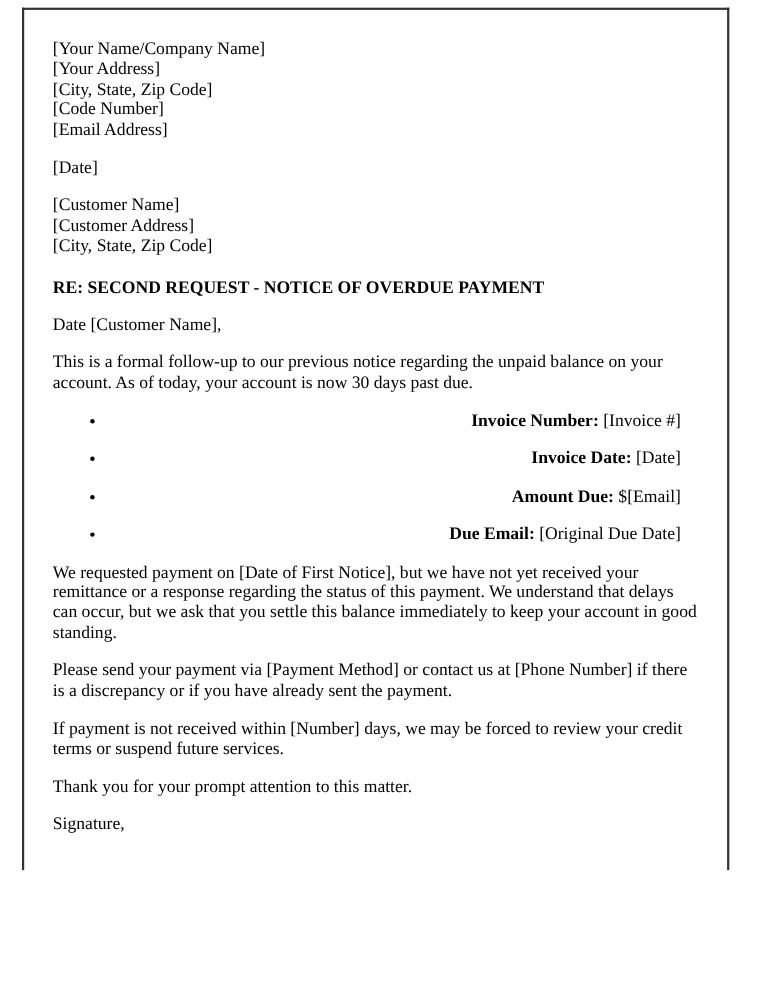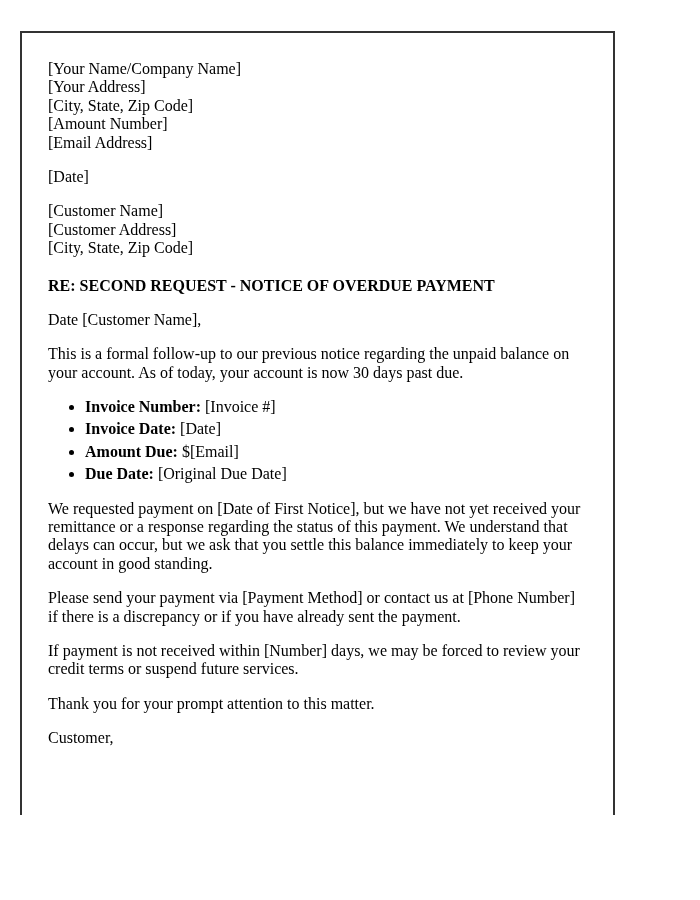--- a/index.html
+++ b/index.html
@@ -10,50 +10,50 @@
     background: #ffffff;
     font-family: "Liberation Serif", "DejaVu Serif", serif;
     font-size: 16px;
     line-height: 1.15;
     color: #000000;
     position: relative;
   }
   .page {
     position: absolute;
     left: 20px;
-    top: 31px;
-    width: 595px;
+    top: 7px;
+    width: 643px;
     height: 784px;
     border: 2px solid #333333;
     border-bottom: none;
     padding: 27px 26px 0 26px;
     background: #ffffff;
     overflow: hidden;
   }
   .block { margin: 0 0 16px 0; }
   .line { margin: 0; }
   .subject { font-weight: bold; margin-top: 19px; }
   ul.invoice-list {
     margin: 16px 0;
     padding: 0 0 0 33px;
     list-style-type: disc;
   }
-  ul.invoice-list li { margin: 4px; padding: 0; }
+  ul.invoice-list li { margin: 16px; padding: 0; text-align: right; }
   .lbl { font-weight: bold; }
 </style>
 </head>
 <body>
 
 <div class="page">
 
   <div class="block">
     <div class="line">[Your Name/Company Name]</div>
     <div class="line">[Your Address]</div>
     <div class="line">[City, State, Zip Code]</div>
-    <div class="line">[Amount Number]</div>
+    <div class="line">[Code Number]</div>
     <div class="line">[Email Address]</div>
   </div>
 
   <div class="block">[Date]</div>
 
   <div class="block">
     <div class="line">[Customer Name]</div>
     <div class="line">[Customer Address]</div>
     <div class="line">[City, State, Zip Code]</div>
   </div>
@@ -62,29 +62,29 @@
 
   <div class="block">Date [Customer Name],</div>
 
   <div class="block">This is a formal follow-up to our previous notice regarding the unpaid balance on your account. As of today, your account is now 30 days past due.</div>
 
 
   <ul class="invoice-list">
     <li><span class="lbl">Invoice Number:</span> <span>[Invoice #]</span></li>
     <li><span class="lbl">Invoice Date:</span> <span>[Date]</span></li>
     <li><span class="lbl">Amount Due:</span> <span>$[Email]</span></li>
-    <li><span class="lbl">Due Date:</span> <span>[Original Due Date]</span></li>
+    <li><span class="lbl">Due Email:</span> <span>[Original Due Date]</span></li>
   </ul>
 
   <div class="block">We requested payment on [Date of First Notice], but we have not yet received your remittance or a response regarding the status of this payment. We understand that delays can occur, but we ask that you settle this balance immediately to keep your account in good standing.</div>
 
   <div class="block">Please send your payment via [Payment Method] or contact us at [Phone Number] if there is a discrepancy or if you have already sent the payment.</div>
 
   <div class="block">If payment is not received within [Number] days, we may be forced to review your credit terms or suspend future services.</div>
 
   <div class="block">Thank you for your prompt attention to this matter.</div>
 
-  <div class="block">Customer,</div>
+  <div class="block">Signature,</div>
 
   <div class="block">
   </div>
 
 </div>
 
 </body></html>

